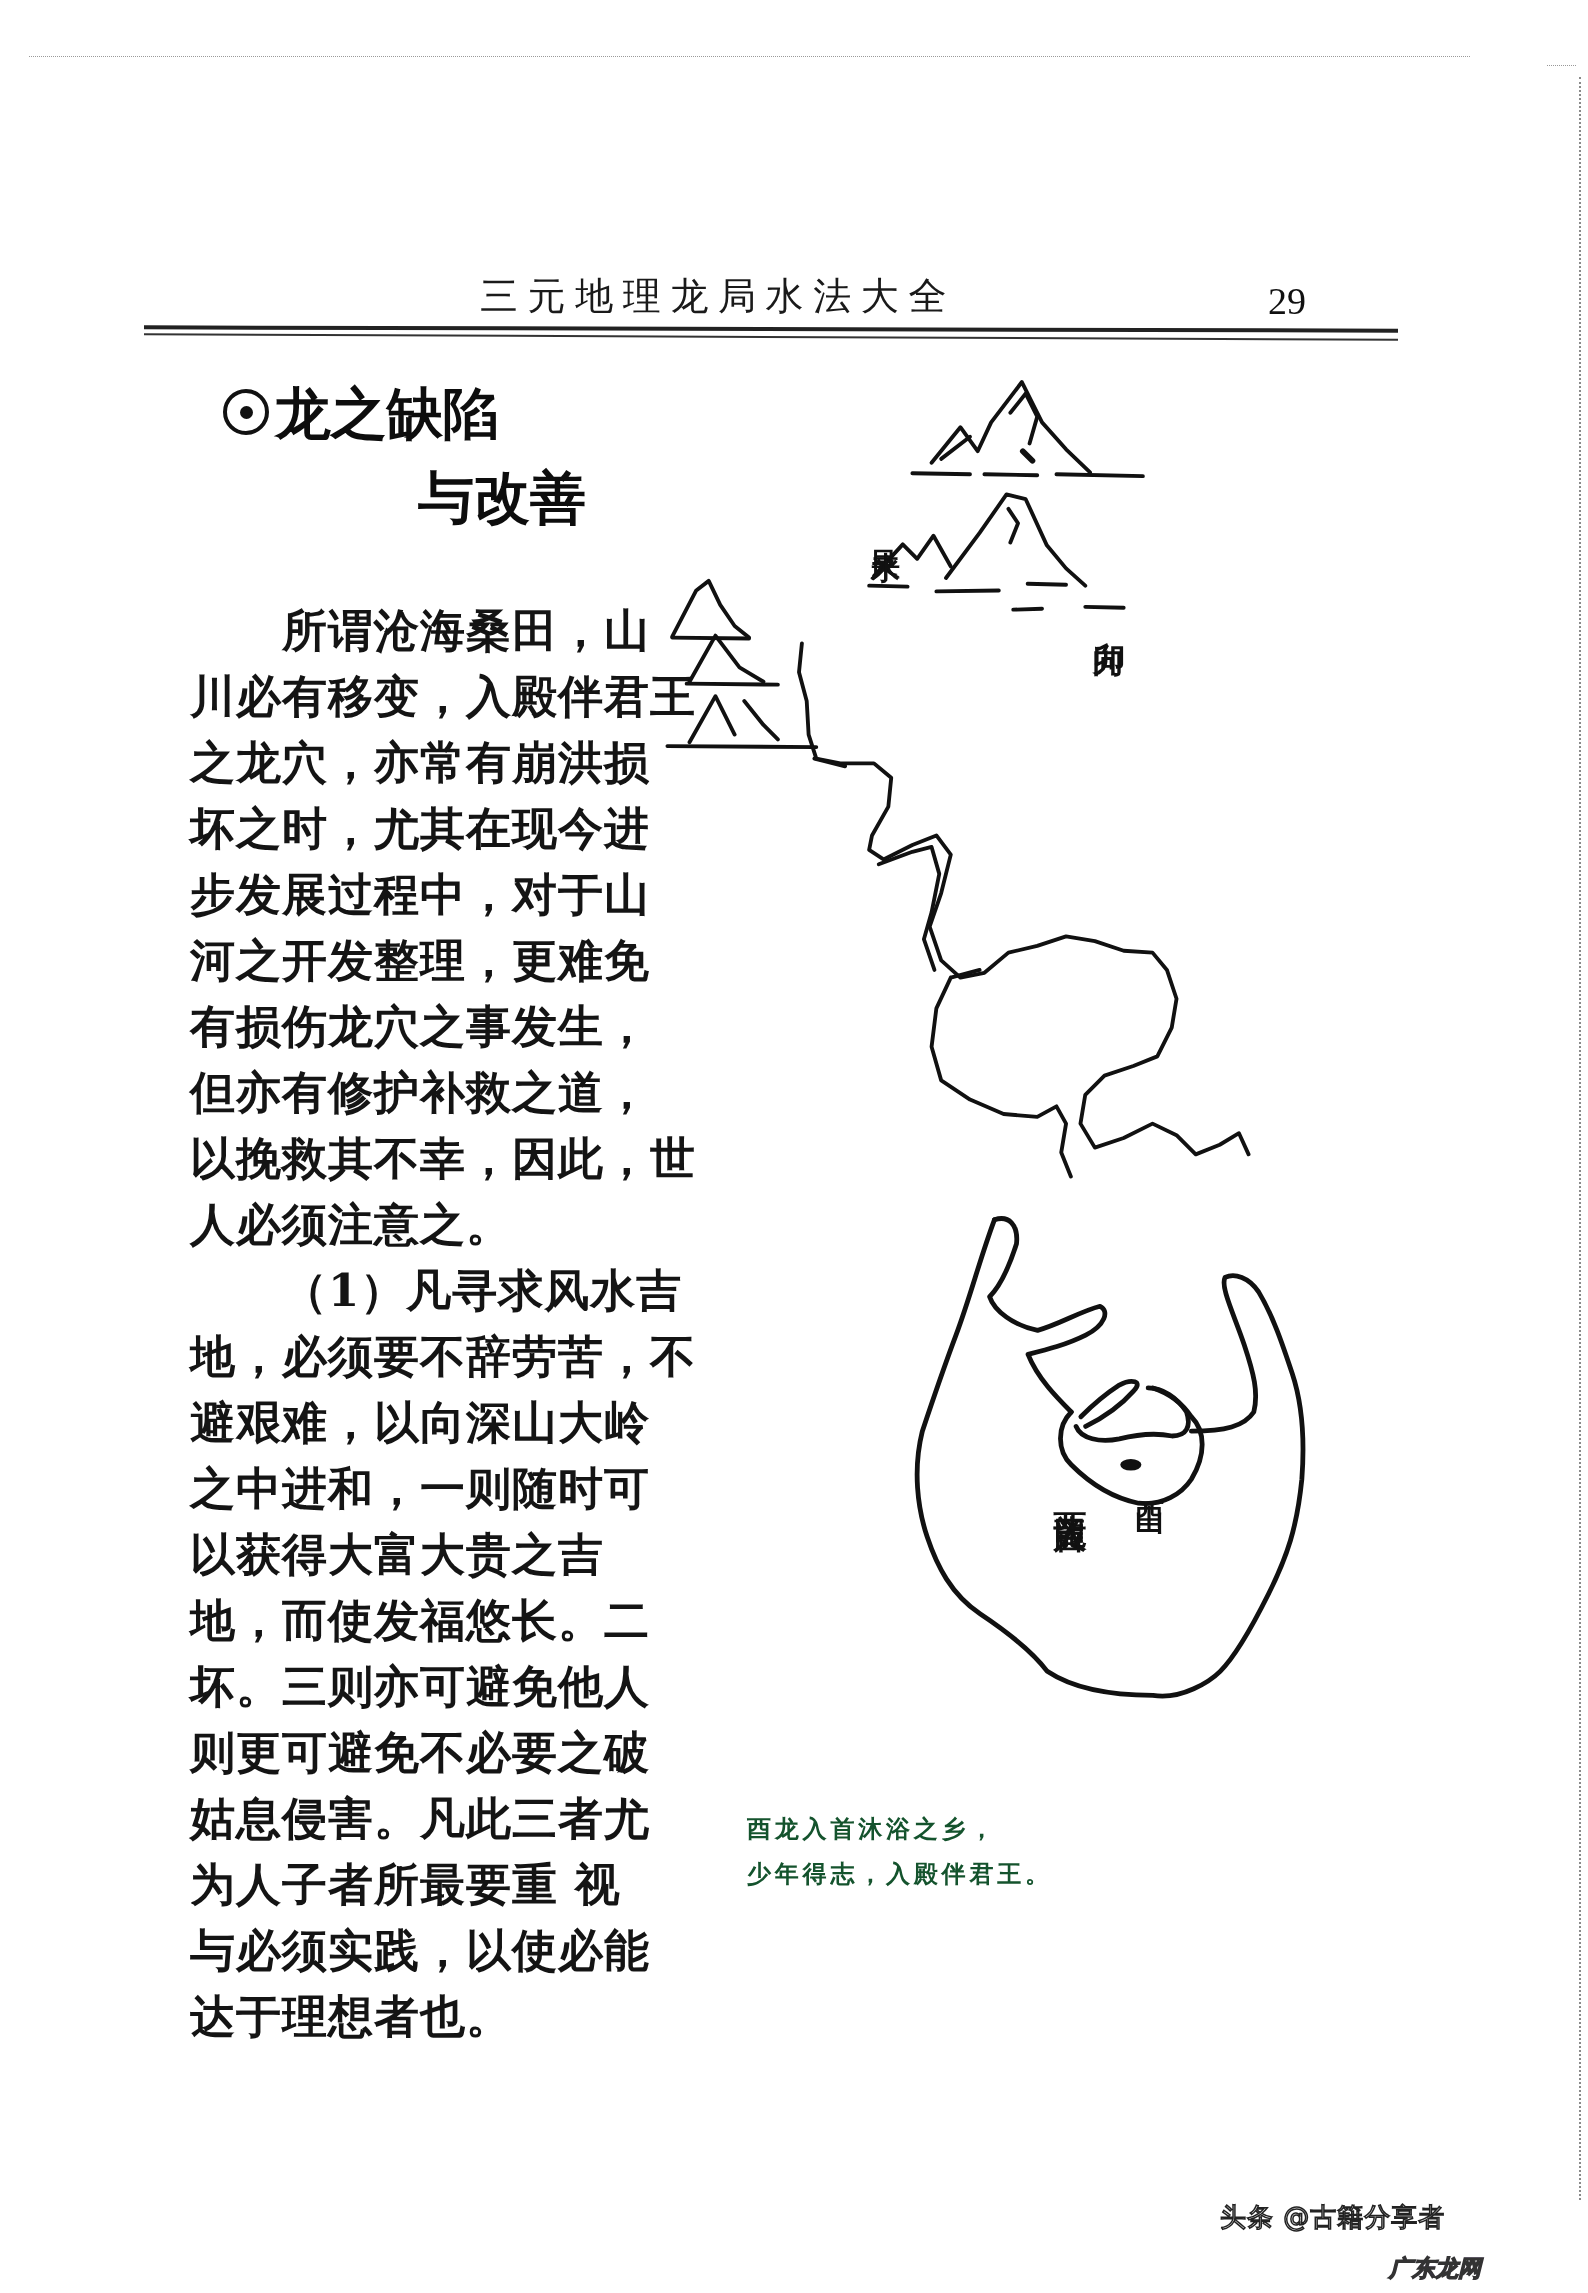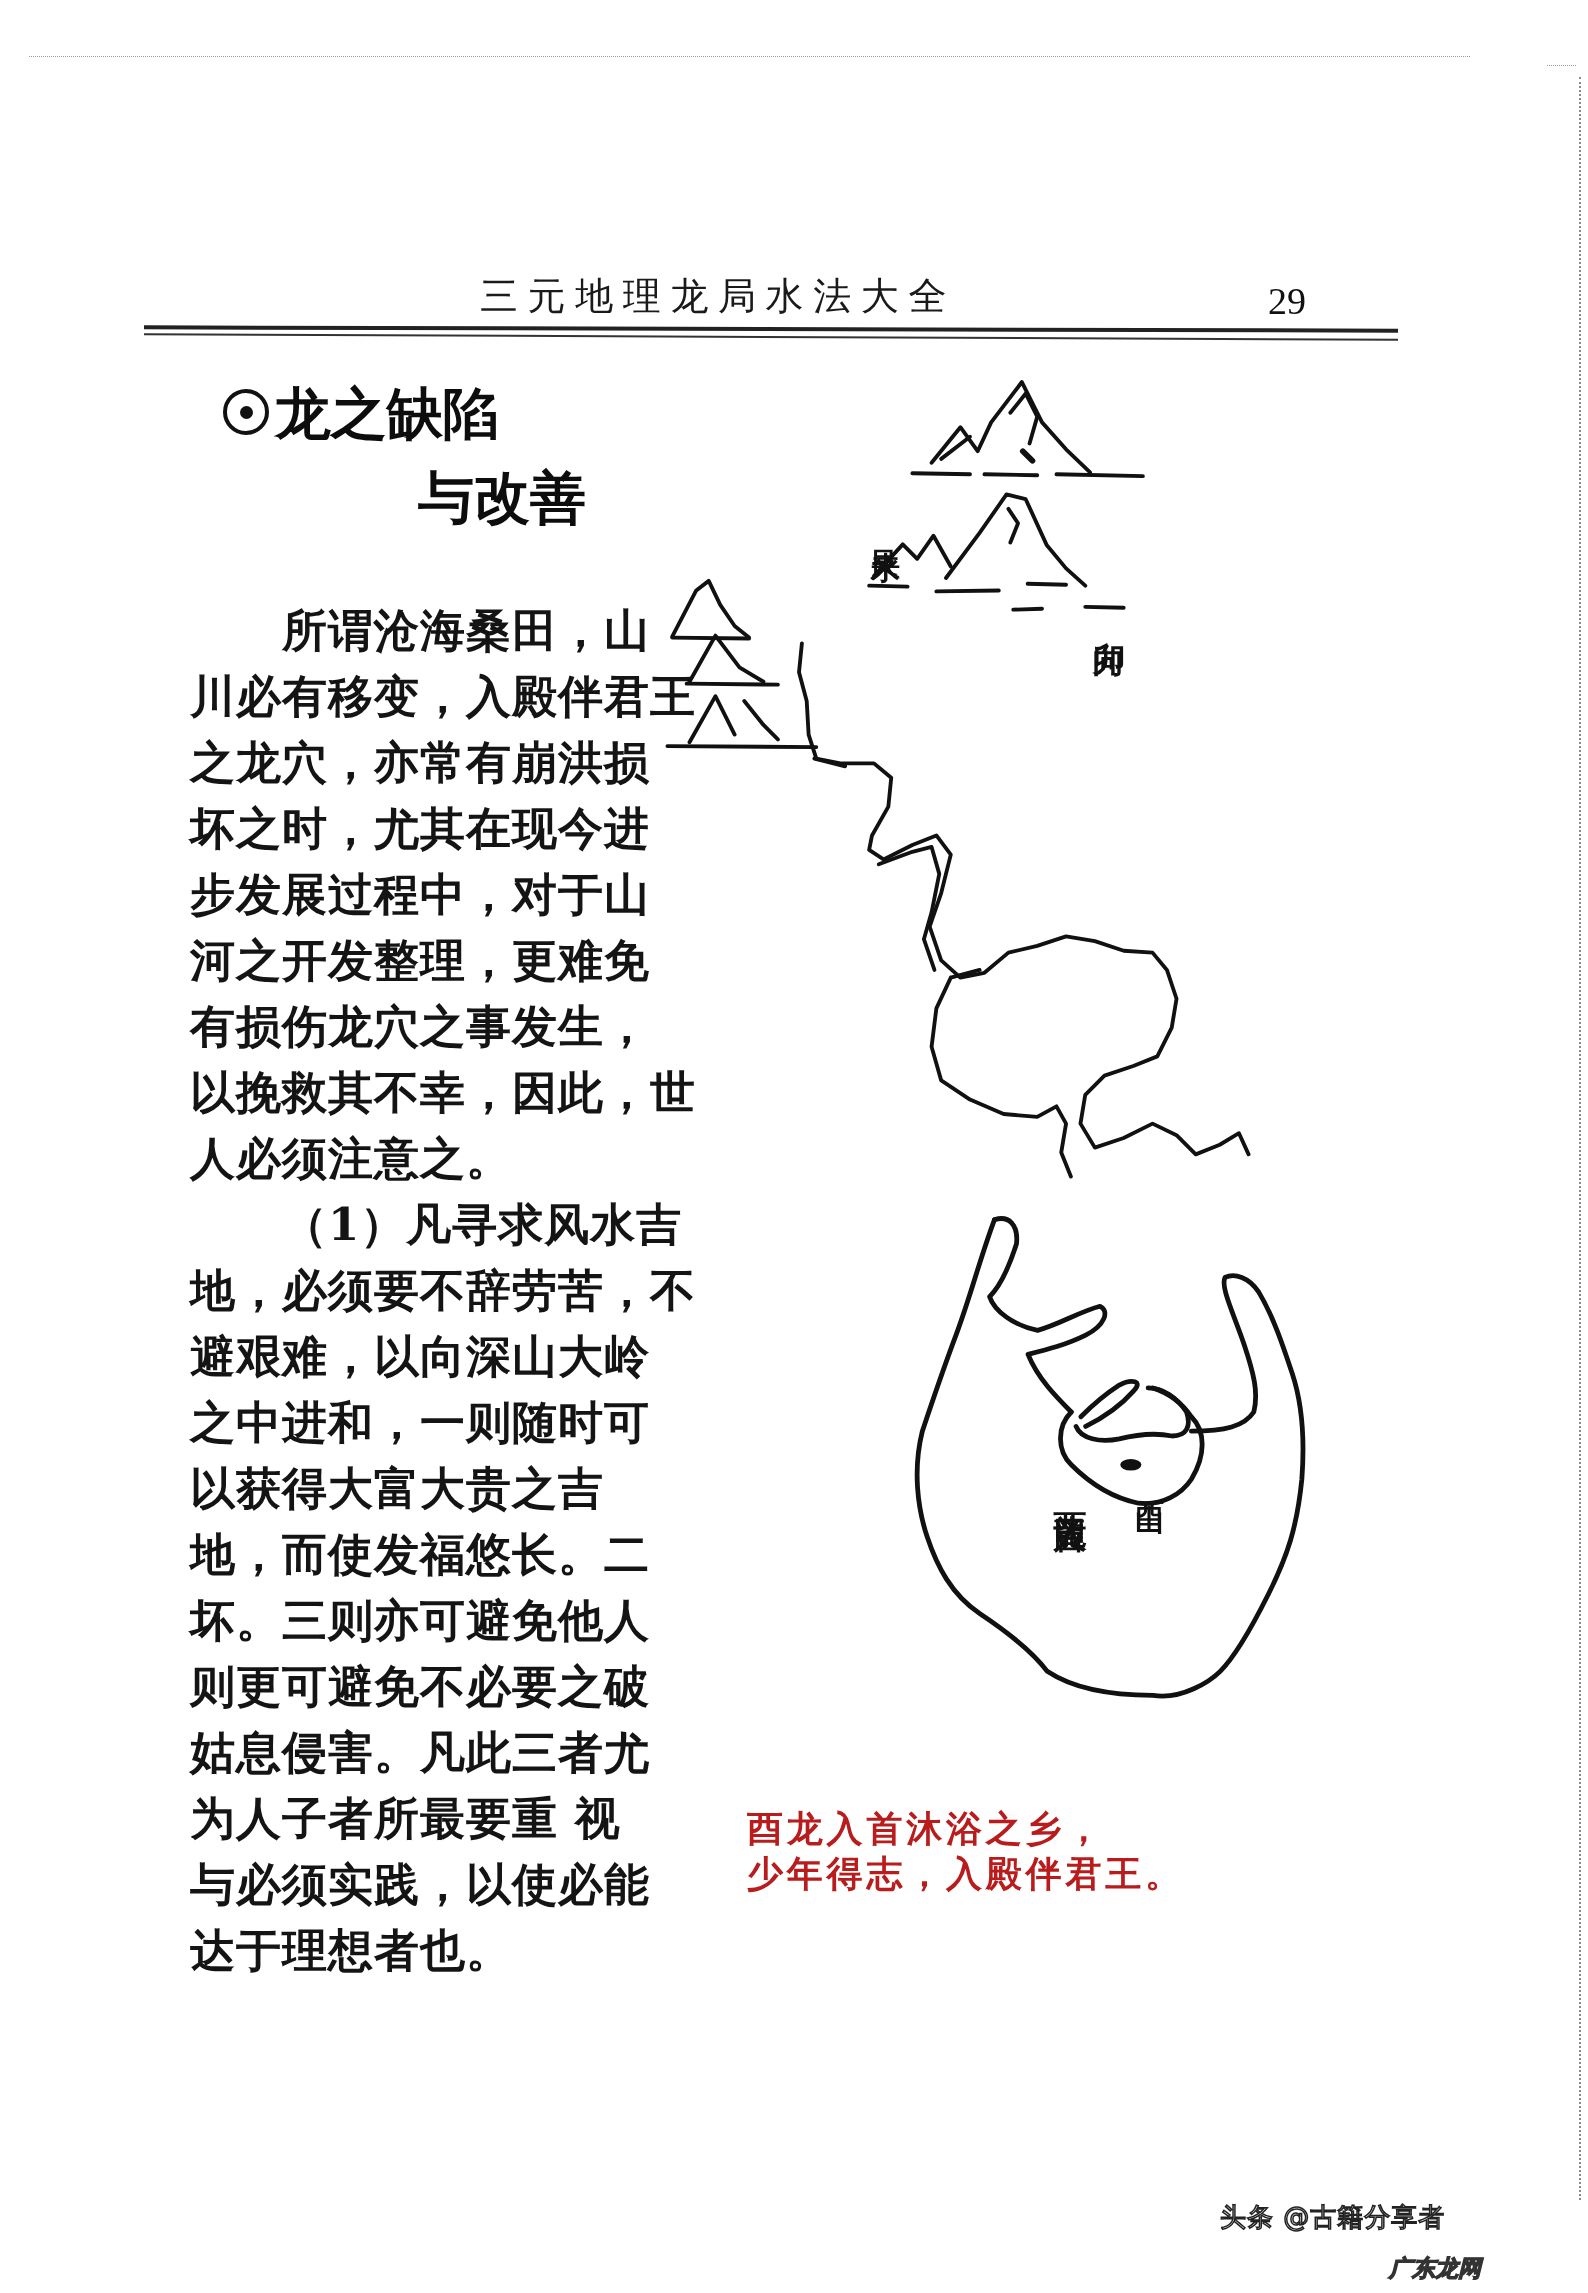--- a/index.html
+++ b/index.html
@@ -57,22 +57,22 @@
   .v-label {
     font-family: "DejaVu Sans", sans-serif; font-weight: bold; color: #111;
     writing-mode: vertical-rl; text-orientation: upright; letter-spacing: 1.9px;
   }
   .lbl-genlai { left: 866px; top: 526px; font-size: 29px; }
   .lbl-maoxiang { left: 1086px; top: 615px; font-size: 33px; }
   .lbl-youshan { left: 1130px; top: 1479px; font-size: 29px; }
   .lbl-youlong { left: 1047px; top: 1487px; font-size: 33px; }
 
   .caption {
-    left: 747px; top: 1806px; font-size: 36px; line-height: 45px; font-weight: bold;
-    font-family: "DejaVu Serif", serif; letter-spacing: 3.8px; color: #b91c1c;
+    left: 747px; top: 1806px; font-size: 24px; line-height: 45px; font-weight: bold;
+    font-family: "DejaVu Serif", serif; letter-spacing: 3.8px; color: #14532d;
   }
   .caption .cline { white-space: nowrap; }
 
   .watermark {
     left: 1220px; top: 2200px; font-family: "DejaVu Sans", sans-serif; font-size: 26px;
     color: #ffffff; -webkit-text-stroke: 1.5px #222; letter-spacing: 1px;
   }
   .watermark2 {
     left: 1389px; top: 2253px; font-family: "DejaVu Sans", sans-serif; font-size: 23px;
     color: #6d28d9; -webkit-text-stroke: 1.2px #333; font-weight: bold; font-style: italic;
@@ -96,20 +96,21 @@
 <div class="abs title title-2">与改善</div>
 
 <div class="abs body-text">
   <div class="line indent">所谓沧海桑田，山</div>
   <div class="line">川必有移变，入殿伴君王</div>
   <div class="line">之龙穴，亦常有崩洪损</div>
   <div class="line">坏之时，尤其在现今进</div>
   <div class="line">步发展过程中，对于山</div>
   <div class="line">河之开发整理，更难免</div>
   <div class="line">有损伤龙穴之事发生，</div>
+  <div class="line">但亦有修护补救之道，</div>
   <div class="line">以挽救其不幸，因此，世</div>
   <div class="line">人必须注意之。</div>
   <div class="line indent">（1）凡寻求风水吉</div>
   <div class="line">地，必须要不辞劳苦，不</div>
   <div class="line">避艰难，以向深山大岭</div>
   <div class="line">之中进和，一则随时可</div>
   <div class="line">以获得大富大贵之吉</div>
   <div class="line">地，而使发福悠长。二</div>
   <div class="line">坏。三则亦可避免他人</div>
   <div class="line">则更可避免不必要之破</div>

